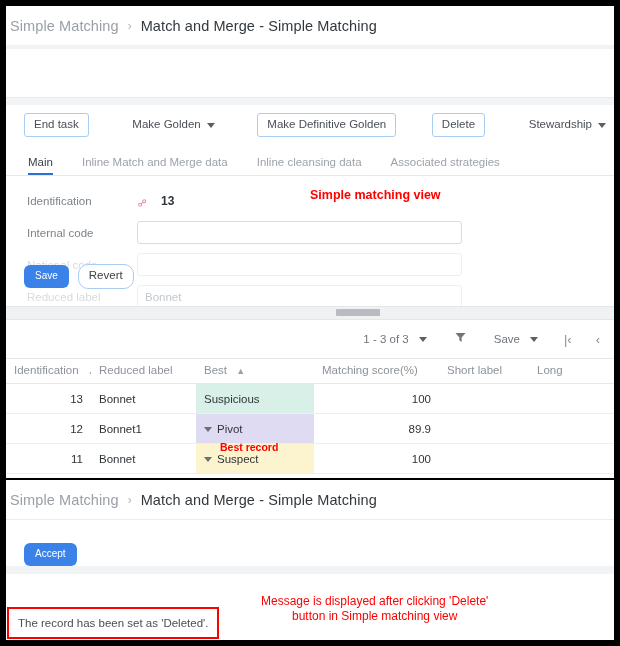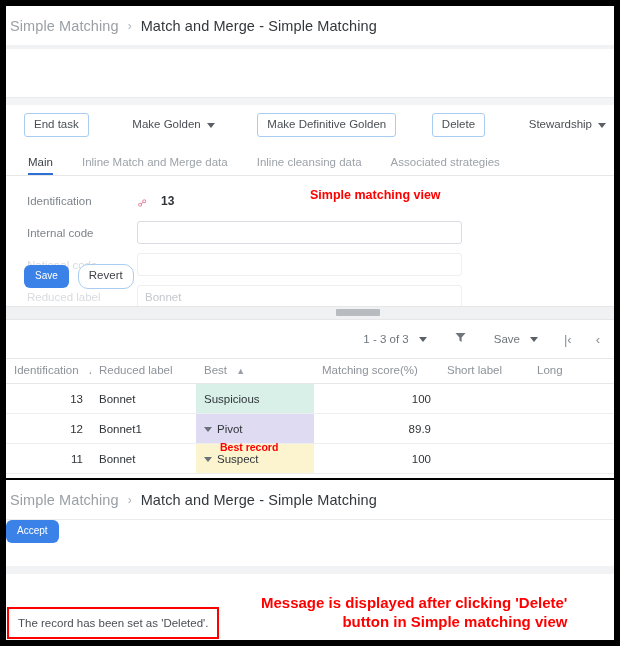--- a/index.html
+++ b/index.html
@@ -324,21 +324,22 @@
     left: 6px;
     top: 480px;
     width: 608px;
     height: 160px;
     background: #ffffff;
     overflow: hidden;
   }
   .accept-bar {
     height: 46px;
     display: flex;
-    align-items: flex-start;
+    align-items: flex-end;
+    padding-left: 18px;
     background: #ffffff;
     border-top: 1px solid #ebecee;
   }
   .msg-strip {
     height: 8px;
     background: #f2f3f4;
   }
   .msg-area {
     position: relative;
     height: 80px;
@@ -358,23 +359,23 @@
     box-sizing: border-box;
   }
   .msg-text {
     font-size: 11.5px;
     color: #4a4f55;
     white-space: nowrap;
   }
   .annot-block {
     position: absolute;
     color: #ff0000;
-    font-size: 15px;
-    font-weight: bold;
-    text-align: right;
+    font-size: 12px;
+    font-weight: normal;
+    text-align: center;
     line-height: 1.25;
     white-space: nowrap;
   }
 </style>
 </head>
 <body>
 
 <div id="screen">
 
   <div class="app-top">

